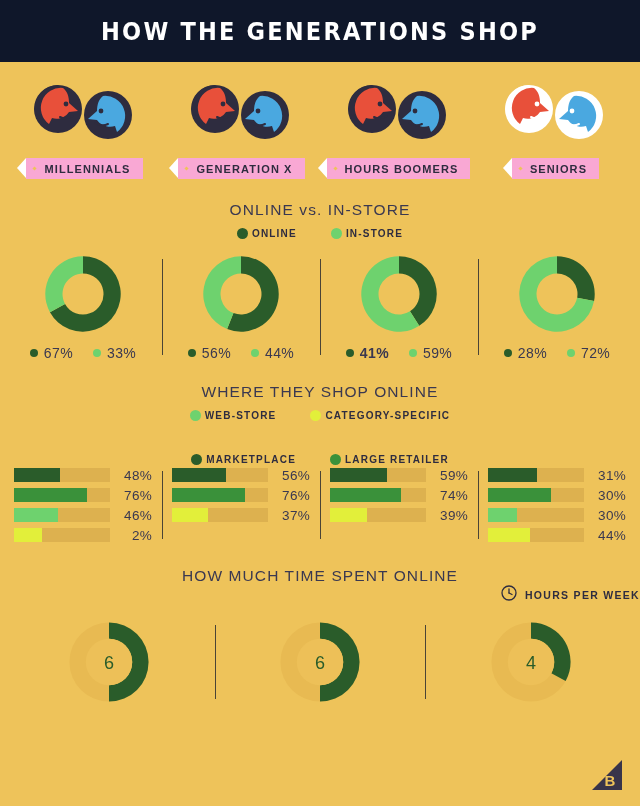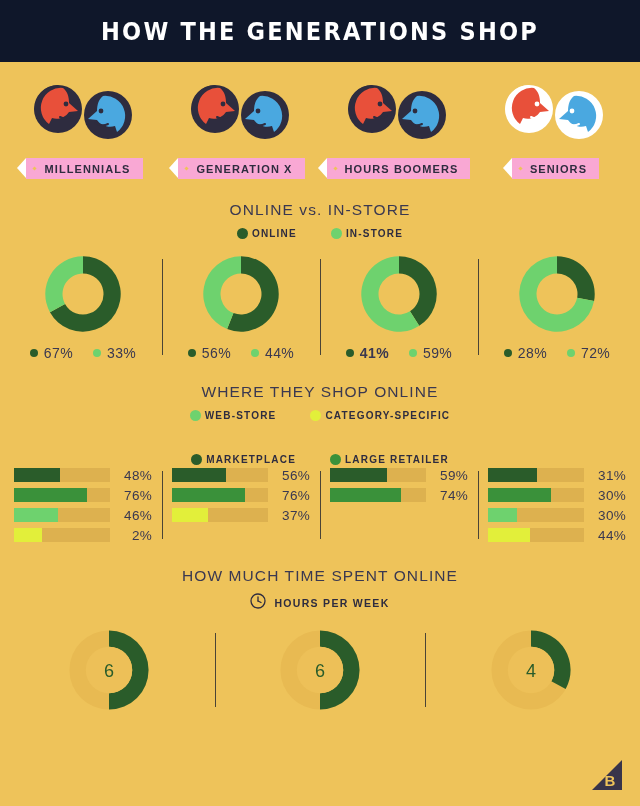--- a/index.html
+++ b/index.html
@@ -140,23 +140,23 @@
     text-align: right;
     font-size: 13.5px;
     color: #3a3850;
     letter-spacing: .3px;
   }
 
   
   .clock-row {
     display: flex;
     align-items: center;
-    justify-content: center;
+    justify-content: flex-end;
     gap: 8px;
-    margin-top: 8px;
+    margin-top: 0;
   }
   .clock-label {
     font-size: 10.5px;
     font-weight: bold;
     letter-spacing: 1.3px;
     color: #2e2c3f;
   }
   .time-donut { width: 86px; height: 86px; }
   .time-val {
     font-size: 21px;
@@ -418,20 +418,26 @@
             <div class="bar-fill" style="width: 59%; background: rgb(42, 92, 42);"></div>
           </div>
           <div class="bar-val">59%</div>
         </div>
         <div class="bar-line">
           <div class="bar-track">
             <div class="bar-fill" style="width: 74%; background: rgb(58, 145, 58);"></div>
           </div>
           <div class="bar-val">74%</div>
         </div>
+        <div class="bar-line">
+          <div class="bar-track">
+            <div class="bar-fill" style="width: 39%; background: rgb(226, 239, 58);"></div>
+          </div>
+          <div class="bar-val">39%</div>
+        </div>
       </div>
     </div>
     <div class="col">
       <div class="bars">
         <div class="bar-line">
           <div class="bar-track">
             <div class="bar-fill" style="width: 51%; background: rgb(42, 92, 42);"></div>
           </div>
           <div class="bar-val">31%</div>
         </div>

